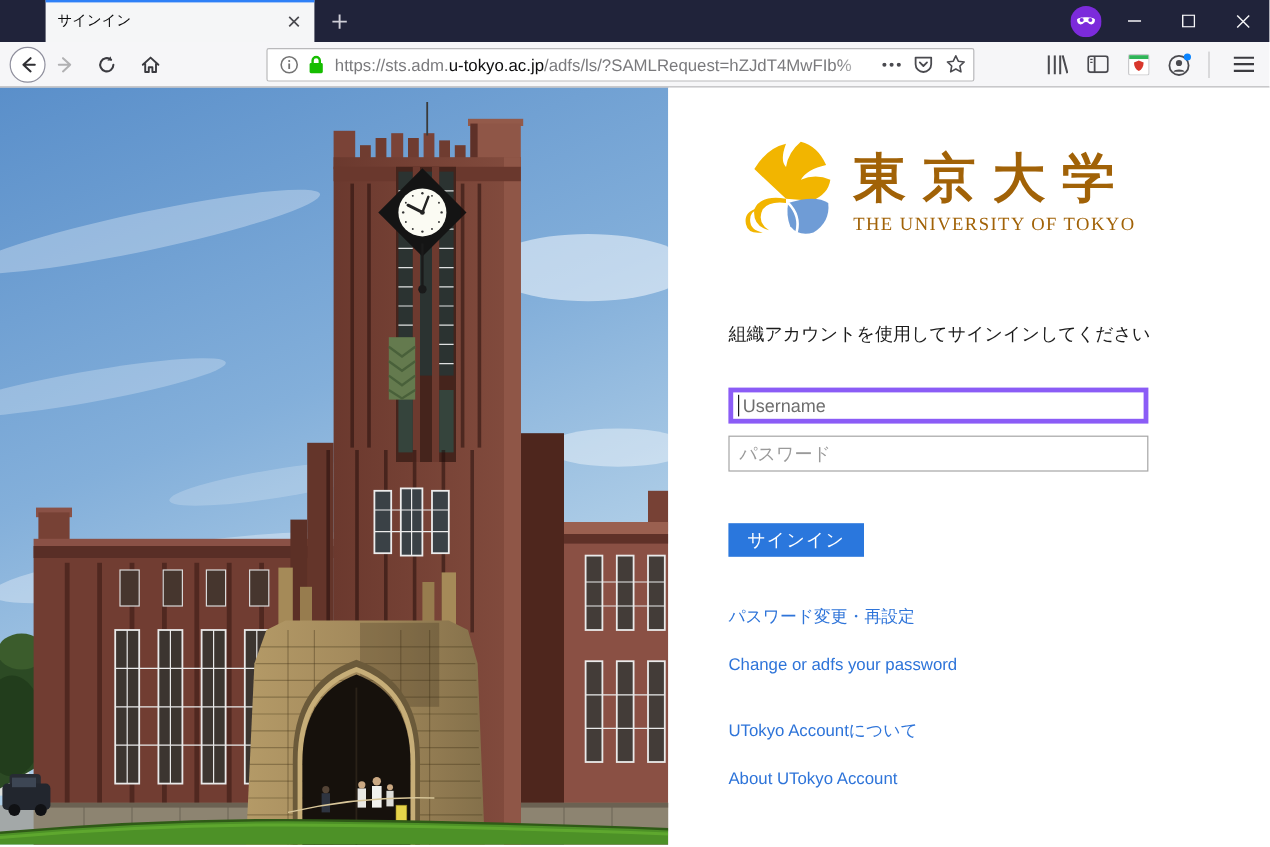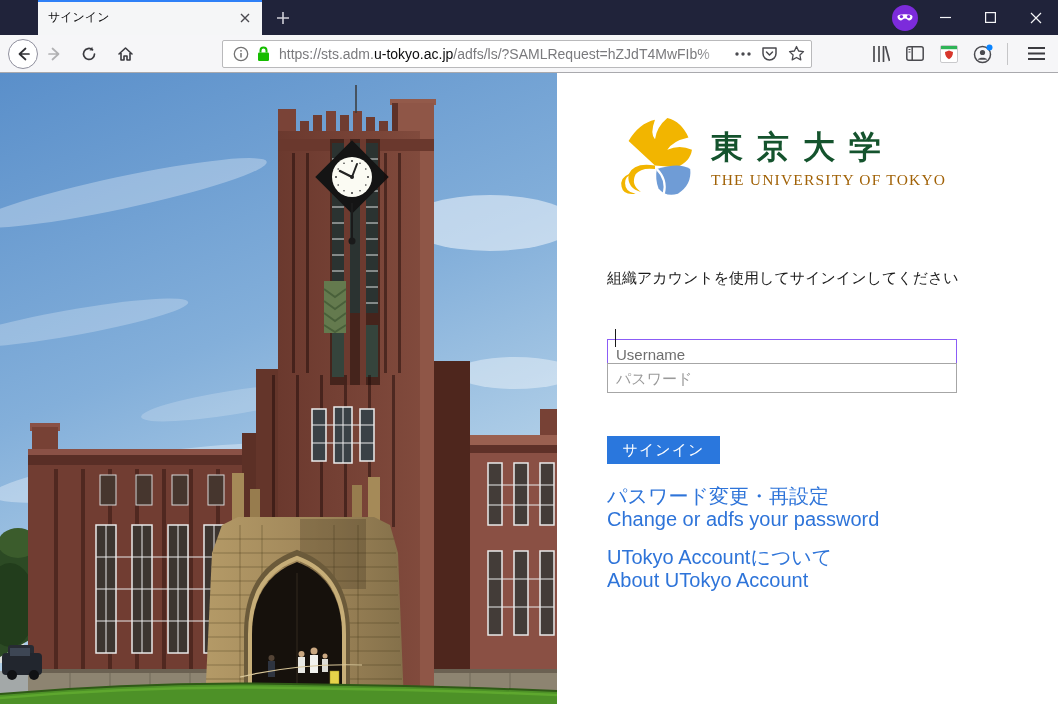--- a/index.html
+++ b/index.html
@@ -39,41 +39,41 @@
   .tool-icon { width:28px; height:28px; display:flex; align-items:center; justify-content:center; margin-left:6px; }
   .nav-divider { width:1px; height:22px; background:#c6c6c8; margin:0 8px 0 10px; }
 
   
   .content { flex:1; display:flex; }
   .photo { width:557px; height:631px; flex:0 0 557px; }
   .panel { flex:1; background:#fff; position:relative; }
 
   .logo { position:absolute; left:54px; top:38px; display:flex; align-items:center; }
   .logo-text { margin-left:12px; }
-  .logo-kanji { font-size:32px; font-weight:bold; color:#14532d; letter-spacing:14px; white-space:nowrap; }
+  .logo-kanji { font-size:44px; font-weight:bold; color:#a16207; letter-spacing:14px; white-space:nowrap; }
   .logo-en { font-family:"Liberation Serif","DejaVu Serif",serif; font-size:15.5px; letter-spacing:1.2px;
              color:#a16207; margin-top:1px; white-space:nowrap; }
 
   .instruction { position:absolute; left:50px; top:196px; font-size:15px; color:#1b1b1b; }
 
   .field { position:absolute; left:50px; width:350px; height:30px; padding:0 8px; font-size:15px;
            border-radius:0; background:#fff; outline:none; font-family:inherit; }
-  .username { top:266px; border:1px solid #8b5cf6; }
+  .username { top:250px; border:4px solid #8b5cf6; }
   .password { top:290px; border:1px solid #a6a6a6; }
   .username::placeholder { color:#6e6e6e; opacity:1; }
   .password::placeholder { color:#9a9a9a; opacity:1; }
   .caret { position:absolute; left:58px; top:256px; width:1px; height:18px; background:#1a1a1a;
            animation:blink 1.1s steps(1) infinite; }
   @keyframes blink { 50% { opacity:0; } }
 
   .signin { position:absolute; left:50px; top:363px; width:113px; height:28px; background:#2a77dd;
             border:none; color:#fff; font-size:15px; font-family:inherit; letter-spacing:1px; cursor:pointer; }
 
   .links { position:absolute; left:50px; top:412px; }
-  .links a { display:block; font-size:20px; line-height:23px; color:#2e74d9; text-decoration:none; cursor:pointer; }
+  .links a { display:block; font-size:14px; line-height:23px; color:#2e74d9; text-decoration:none; cursor:pointer;margin-top:17px; }
   .link-gap { height:15px; }
 </style>
 </head>
 <body>
 
 <div class="window">
 
   <div class="titlebar">
     <div class="tab">
       <span class="tab-title">サインイン</span>

